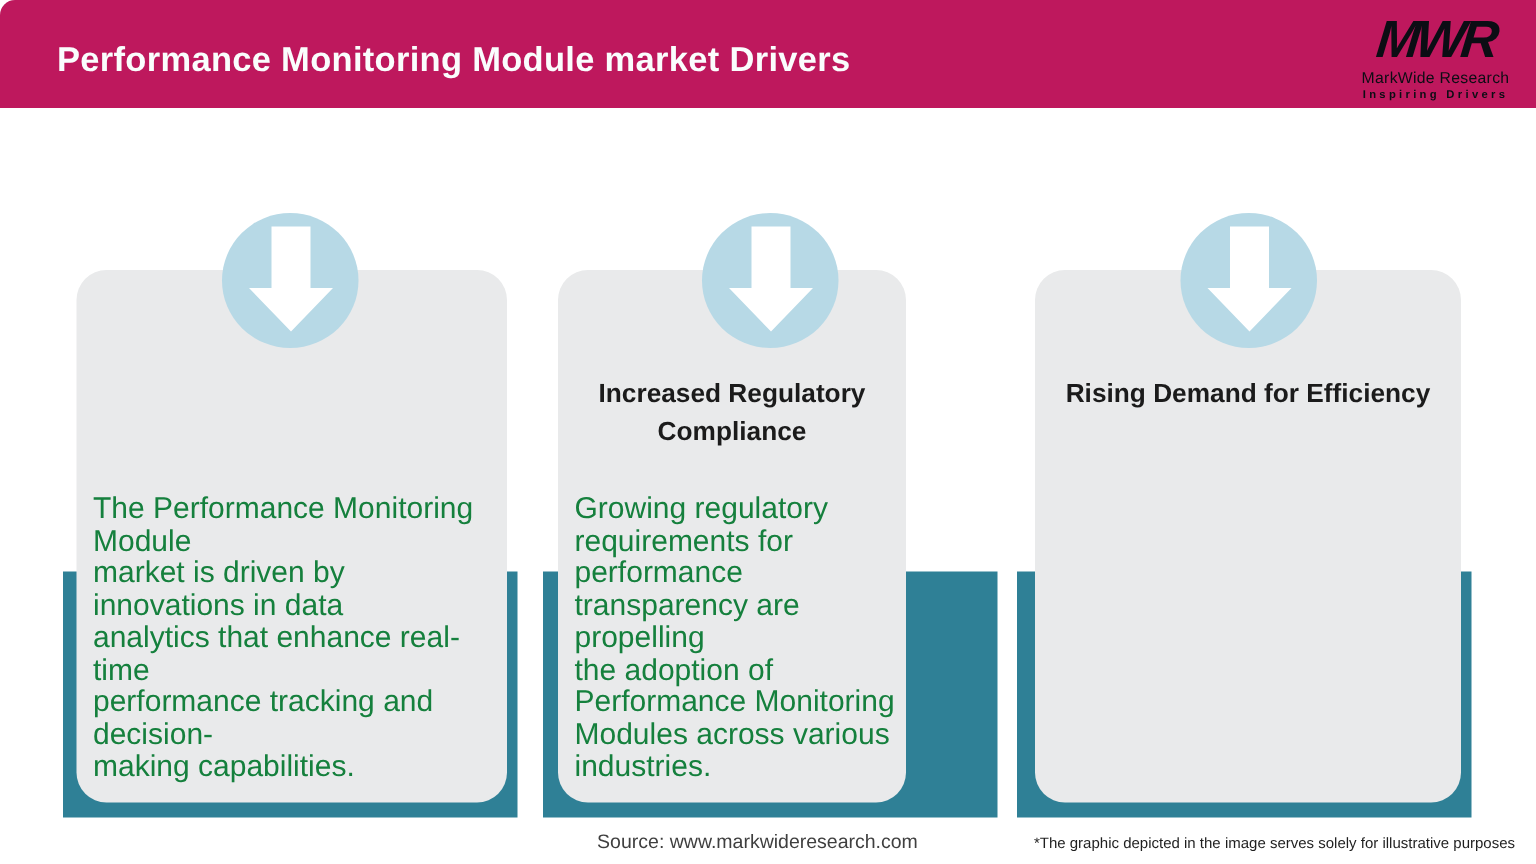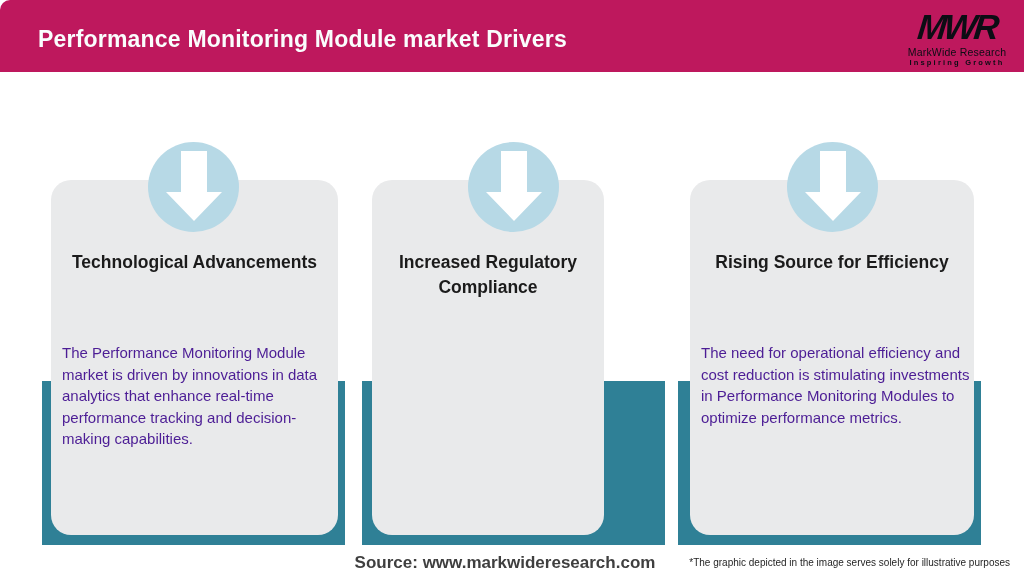--- a/index.html
+++ b/index.html
@@ -67,88 +67,87 @@
 
   .card-title {
     position: absolute; top: 70px; left: 0; right: 0;
     text-align: center;
     font-size: 17.5px; font-weight: bold;
     line-height: 25px;
     color: #1b1b1b;
     white-space: pre-line;
   }
   .card-body {
-    position: absolute; top: 162px; left: 11px; right: 4px;
-    font-size: 15px; line-height: 21.5px;
-    color: #4c1d95;
+    position: absolute; top: 149px; left: 11px; right: 4px;
+    font-size: 20px; line-height: 21.5px;
+    color: #15803d;
     white-space: pre-line;
   }
 
   
   .circle {
     position: absolute; top: 142px;
     width: 91px; height: 90px;
     border-radius: 50%;
     background: #b7d9e6;
   }
   .circle-1 { left: 148px; }
   .circle-2 { left: 468px; }
   .circle-3 { left: 787px; }
   .circle svg { position: absolute; left: 0; top: 0; }
 
   
   .footer-source {
     position: absolute; left: 0; top: 553px; width: 1010px;
     text-align: center;
-    font-size: 17px; font-weight: bold;
+    font-size: 13px; font-weight: normal;
     color: #3f3f3f;
   }
   .footer-disclaimer {
     position: absolute; right: 14px; top: 557px;
     font-size: 10px;
     color: #1f1f1f;
     margin-left: 28px;
   }
 </style>
 </head>
 <body>
 
 <div class="header">
   <div class="header-title">Performance Monitoring Module market Drivers</div>
   <div class="logo">
     <div class="logo-monogram">MWR</div>
     <div class="logo-name">MarkWide Research</div>
-    <div class="logo-tagline">Inspiring Growth</div>
+    <div class="logo-tagline">Inspiring Drivers</div>
   </div>
 </div>
 
 <div class="backdrop backdrop-1"></div>
 <div class="backdrop backdrop-2"></div>
 <div class="backdrop backdrop-3"></div>
 
 <div class="card card-1">
-  <div class="card-title">Technological Advancements</div>
   <div class="card-body">The Performance Monitoring Module
 market is driven by innovations in data
 analytics that enhance real-time
 performance tracking and decision-
 making capabilities.</div>
 </div>
 
 <div class="card card-2">
   <div class="card-title">Increased Regulatory
 Compliance</div>
+  <div class="card-body">Growing regulatory requirements for
+performance transparency are propelling
+the adoption of Performance Monitoring
+Modules across various industries.</div>
 </div>
 
 <div class="card card-3">
-  <div class="card-title">Rising Source for Efficiency</div>
-  <div class="card-body">The need for operational efficiency and
-cost reduction is stimulating investments
-in Performance Monitoring Modules to
-optimize performance metrics.</div>
+  <div class="card-title">Rising Demand for Efficiency</div>
 </div>
 
 <div class="circle circle-1">
   <svg width="91" height="90" viewBox="0 0 91 90">
     <path d="M33 9 H59 V50 H74 L46 79 L18 50 H33 Z" fill="#ffffff"></path>
   </svg>
 </div>
 <div class="circle circle-2">
   <svg width="91" height="90" viewBox="0 0 91 90">
     <path d="M33 9 H59 V50 H74 L46 79 L18 50 H33 Z" fill="#ffffff"></path>

